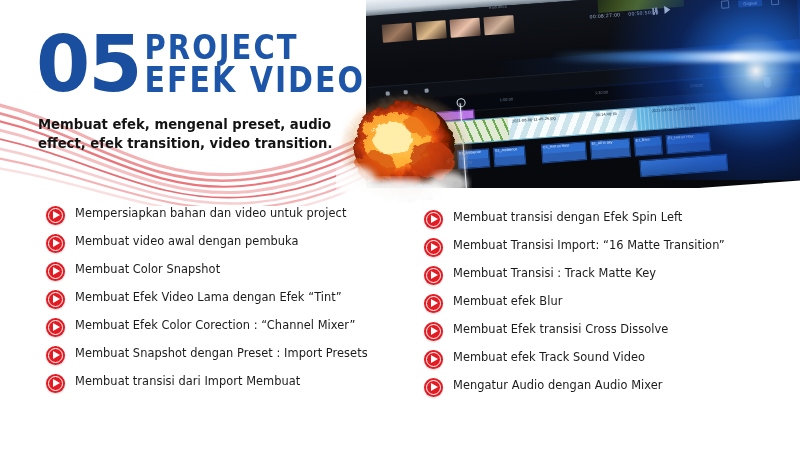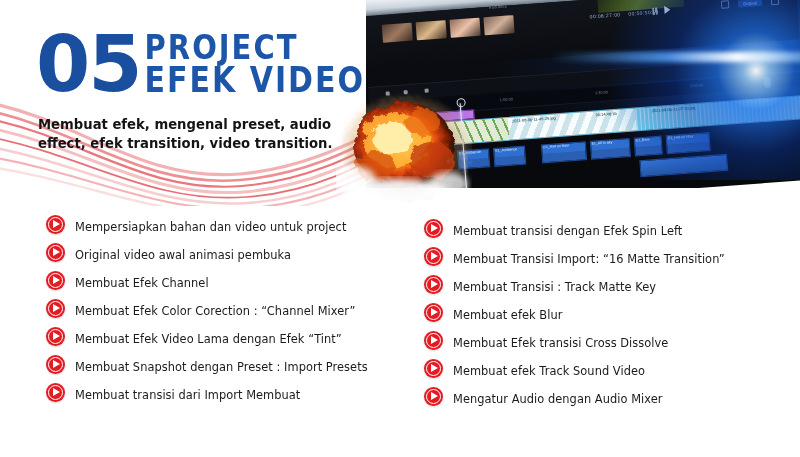--- a/index.html
+++ b/index.html
@@ -155,21 +155,21 @@
   .subtitle{
     position:absolute; left:38px; top:116px; width:320px;
     font-family:"DejaVu Sans", sans-serif;
     font-weight:700; font-size:13.2px; line-height:1.42; color:#141414;
   }
 
   
   .col{ position:absolute; }
   .col-left{ left:46px; top:206px; width:360px; }
   .col-right{ left:424px; top:210px; width:360px; }
-  .row{ display:flex; align-items:flex-end; height:28px; }
+  .row{ display:flex; align-items:flex-start; height:28px; }
   .play-ic{
     flex:0 0 auto; width:19px; height:19px; border-radius:50%;
     background:#e31b23; position:relative; margin-right:10px;
     box-shadow:0 1px 2px rgba(0,0,0,.18);
   }
   .play-ic::before{
     content:""; position:absolute; left:2px; top:2px; right:2px; bottom:2px;
     border:1.1px solid #ffffff; border-radius:50%;
   }
   .play-ic::after{
@@ -335,36 +335,36 @@
 
   <div class="subtitle">Membuat efek, mengenal preset, audio effect, efek transition, video transition.</div>
 
   <div class="col col-left">
     <div class="row">
       <div class="play-ic"></div>
       <div class="row-text">Mempersiapkan bahan dan video untuk project</div>
     </div>
     <div class="row">
       <div class="play-ic"></div>
-      <div class="row-text">Original video awal animasi pembuka</div>
-    </div>
-    <div class="row">
-      <div class="play-ic"></div>
-      <div class="row-text">Membuat Efek Channel</div>
+      <div class="row-text">Membuat video awal dengan pembuka</div>
+    </div>
+    <div class="row">
+      <div class="play-ic"></div>
+      <div class="row-text">Membuat Color Snapshot</div>
+    </div>
+    <div class="row">
+      <div class="play-ic"></div>
+      <div class="row-text">Membuat Efek Video Lama dengan Efek “Tint”</div>
     </div>
     <div class="row">
       <div class="play-ic"></div>
       <div class="row-text">Membuat Efek Color Corection : “Channel Mixer”</div>
     </div>
     <div class="row">
       <div class="play-ic"></div>
-      <div class="row-text">Membuat Efek Video Lama dengan Efek “Tint”</div>
-    </div>
-    <div class="row">
-      <div class="play-ic"></div>
       <div class="row-text">Membuat Snapshot dengan Preset : Import Presets</div>
     </div>
     <div class="row">
       <div class="play-ic"></div>
       <div class="row-text">Membuat transisi dari Import Membuat</div>
     </div>
   </div>
 
   <div class="col col-right">
     <div class="row">

